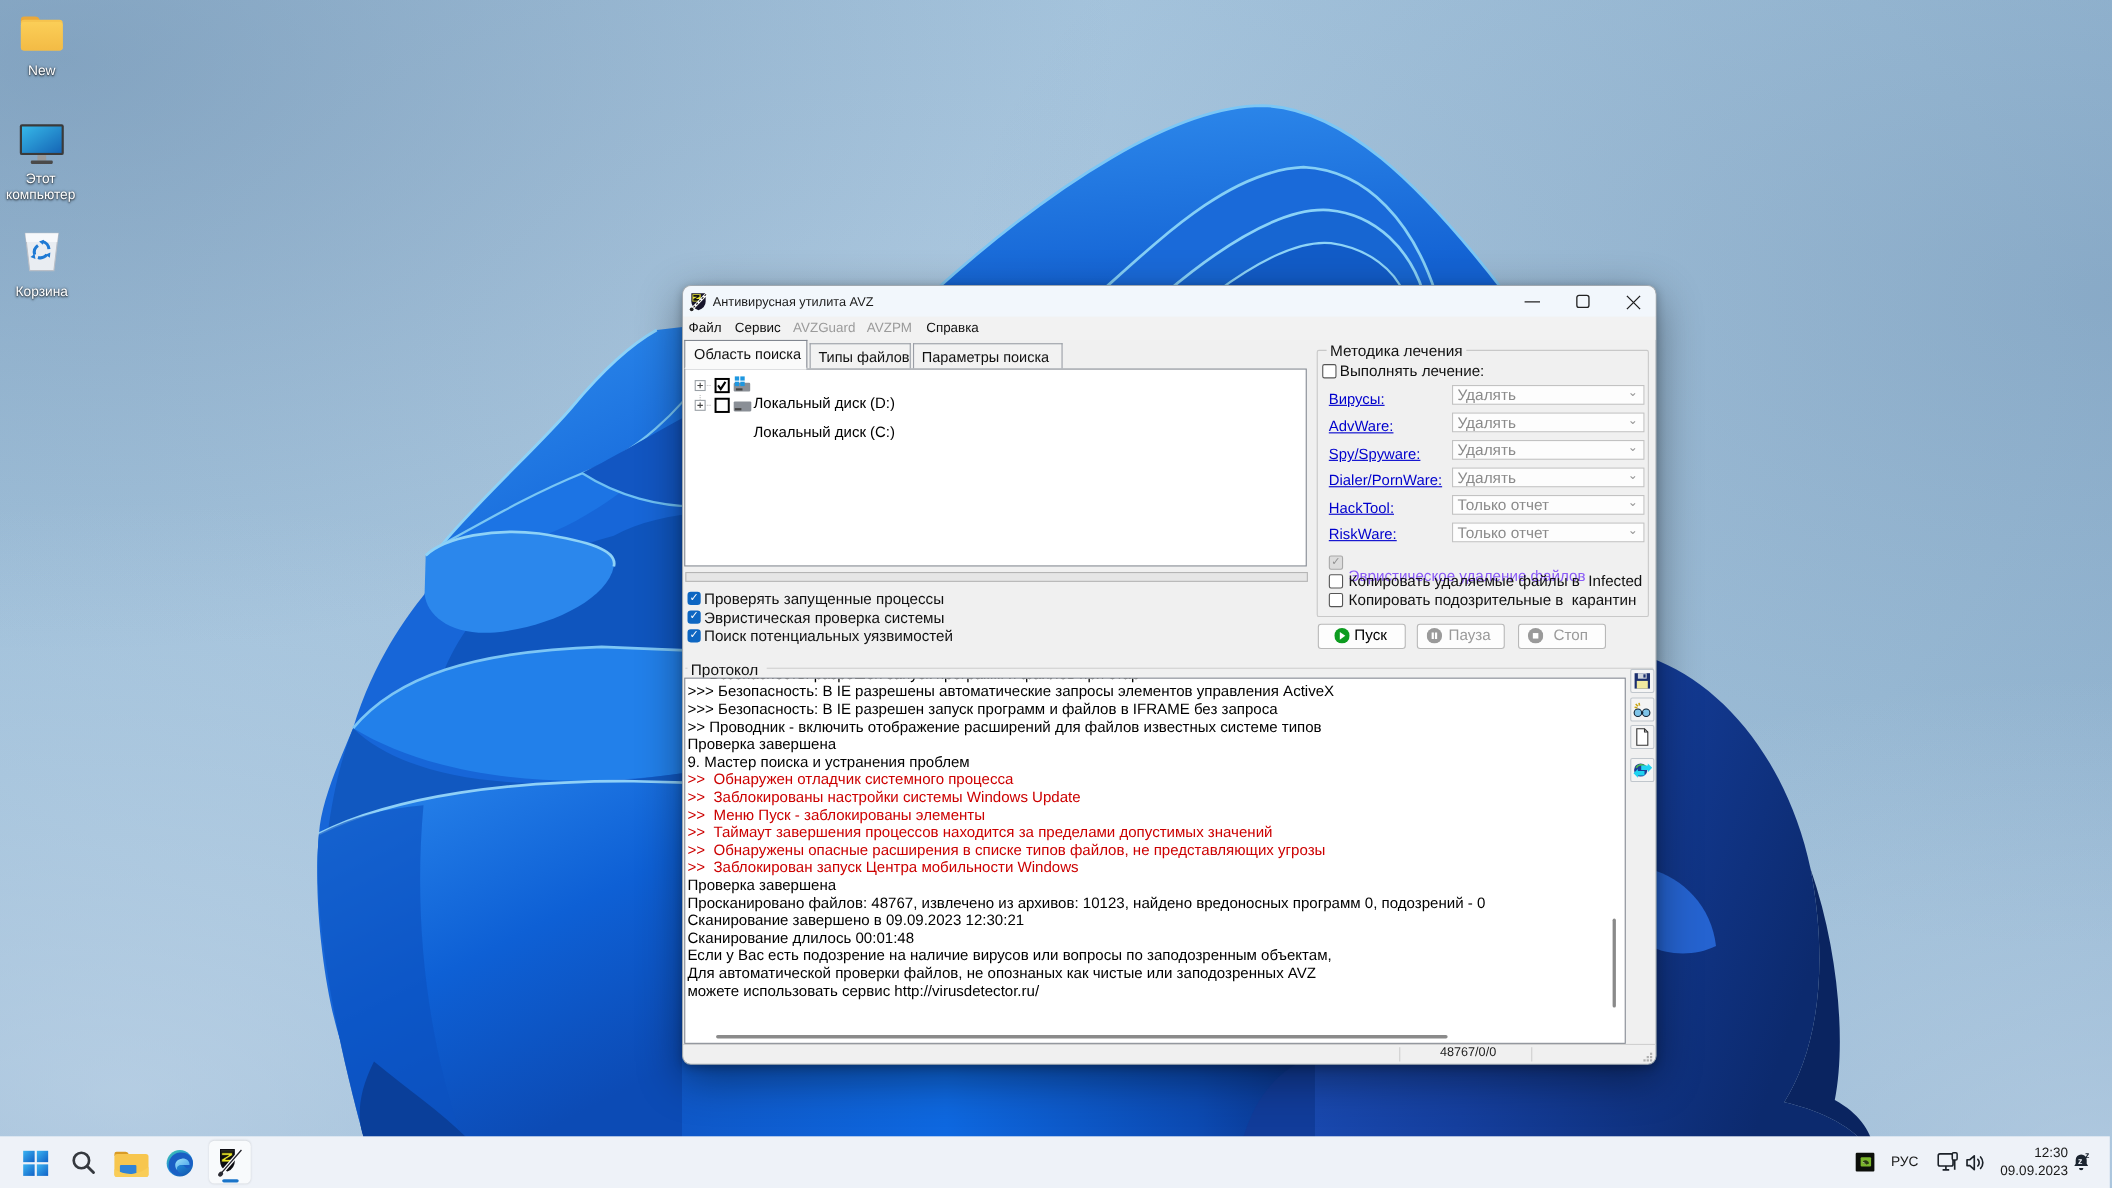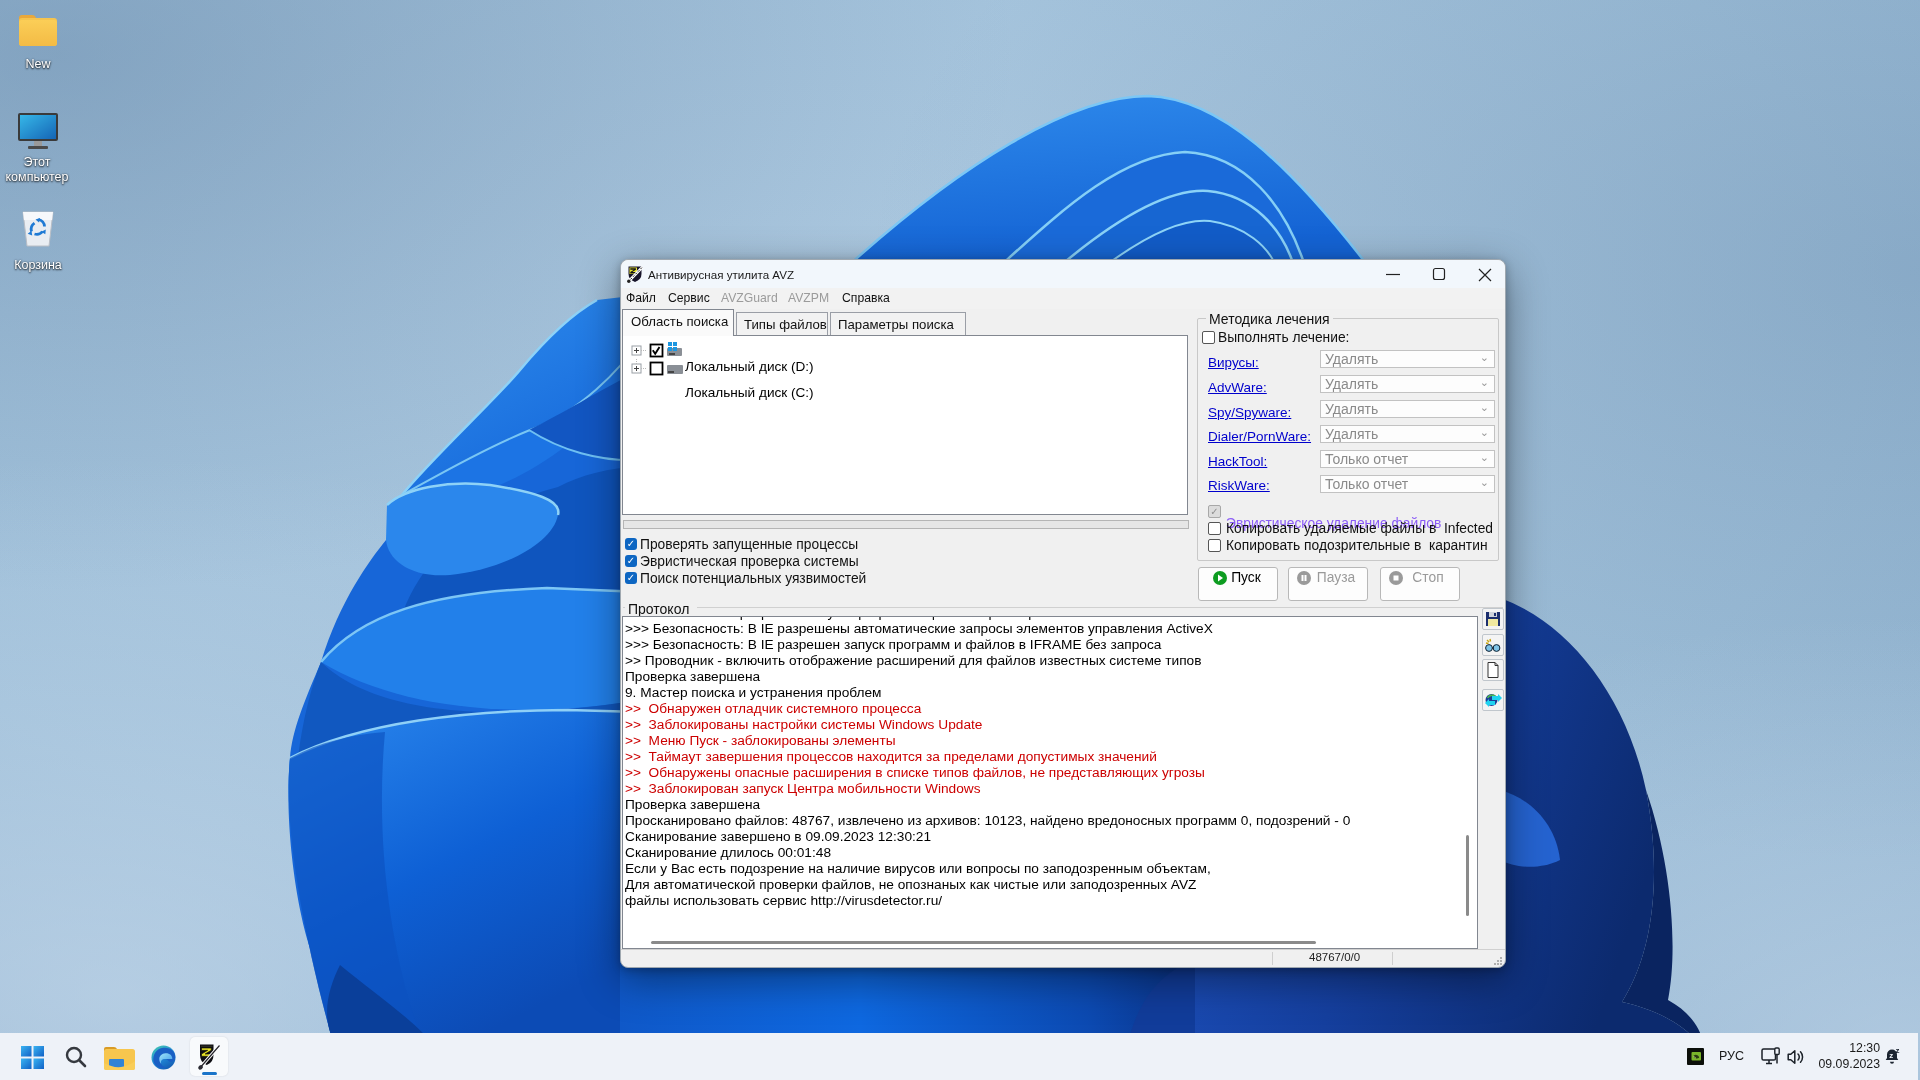--- a/index.html
+++ b/index.html
@@ -23,21 +23,21 @@
   .chkrow{position:absolute;font-size:13.8px;color:#111;line-height:15px;}
   .bluecb{position:absolute;width:12px;height:12px;background:#0d66c2;border-radius:3px;color:#fff;font-size:10px;line-height:12px;text-align:center;}
   .sqcb{position:absolute;width:13px;height:13px;background:#fff;border:1px solid #555;border-radius:2px;box-sizing:border-box;}
   
   .grp{position:absolute;border:1px solid #c8c8c8;border-radius:2px;}
   .grplabel{position:absolute;background:#f0f0f0;font-size:14px;color:#111;padding:0 3px;}
   .link{font-size:13.5px;color:#0000cc;text-decoration:underline;position:absolute;text-align:right;}
   .combo{position:absolute;width:175px;height:18px;background:#fdfdfd;border:1px solid #c2c2c2;font-size:14px;line-height:15px;color:#8a8a8a;box-sizing:border-box;padding:1px 4px;}
   .combo:after{content:"\2304";position:absolute;right:5px;top:-1px;color:#999;font-size:11px;}
   .graycbk{position:absolute;width:13px;height:13px;background:#dcdcdc;border:1px solid #a8a8a8;border-radius:2px;box-sizing:border-box;color:#909090;font-size:10px;line-height:11px;text-align:center;}
-  .btn{position:absolute;height:34px;background:#fdfdfd;border:1px solid #b8b8b8;border-radius:3px;font-size:13.8px;box-sizing:border-box;text-align:center;line-height:19px;}
+  .btn{position:absolute;height:23px;background:#fdfdfd;border:1px solid #b8b8b8;border-radius:3px;font-size:13.8px;box-sizing:border-box;text-align:center;line-height:19px;}
   
   #log{position:absolute;left:1px;top:356px;width:856px;height:333px;background:#fff;border:1px solid #828790;box-sizing:border-box;overflow:hidden;font-size:13.7px;line-height:16px;color:#000;white-space:nowrap;}
   #log div{padding-left:2px;}
   .red{color:#cc0000;}
   .toolbtn{position:absolute;left:861px;width:20px;height:20px;border:1px solid #c0c6cc;border-radius:2px;background:#f4f4f4;}
   #statusbar{position:absolute;left:0;bottom:0;right:0;height:17px;border-top:1px solid #d0d0d0;font-size:11.5px;color:#222;}
   
   #taskbar{position:absolute;left:0;top:1033px;width:1918px;height:47px;background:#eef2f8;}
 </style>
 </head>
@@ -316,21 +316,21 @@
     <div class="red">&gt;&gt;&nbsp; Меню Пуск - заблокированы элементы</div>
     <div class="red">&gt;&gt;&nbsp; Таймаут завершения процессов находится за пределами допустимых значений</div>
     <div class="red">&gt;&gt;&nbsp; Обнаружены опасные расширения в списке типов файлов, не представляющих угрозы</div>
     <div class="red">&gt;&gt;&nbsp; Заблокирован запуск Центра мобильности Windows</div>
     <div>Проверка завершена</div>
     <div>Просканировано файлов: 48767, извлечено из архивов: 10123, найдено вредоносных программ 0, подозрений - 0</div>
     <div>Сканирование завершено в 09.09.2023 12:30:21</div>
     <div>Сканирование длилось 00:01:48</div>
     <div>Если у Вас есть подозрение на наличие вирусов или вопросы по заподозренным объектам,</div>
     <div>Для автоматической проверки файлов, не опознаных как чистые или заподозренных AVZ</div>
-    <div>файлы использовать сервис http://virusdetector.ru/</div>
+    <div>можете использовать сервис http://virusdetector.ru/</div>
   </div>
 
   <div class="abs" style="left:845px;top:575px;width:3px;height:81px;background:#8a8a8a;border-radius:2px;"></div>
   <div class="abs" style="left:30px;top:681px;width:665px;height:3px;background:#8a8a8a;border-radius:2px;"></div>
 
   <div class="toolbtn" style="top:348px;"><svg width="18" height="18" viewBox="0 0 18 18" style="margin:1px">
         <rect x="2" y="2" width="14" height="14" fill="#1c2f6e"></rect>
         <rect x="5" y="2" width="8" height="5" fill="#cfd4dc"></rect>
         <rect x="10" y="3" width="2" height="3" fill="#1c2f6e"></rect>
         <rect x="4" y="9" width="10" height="7" fill="#f0e9a0"></rect>

